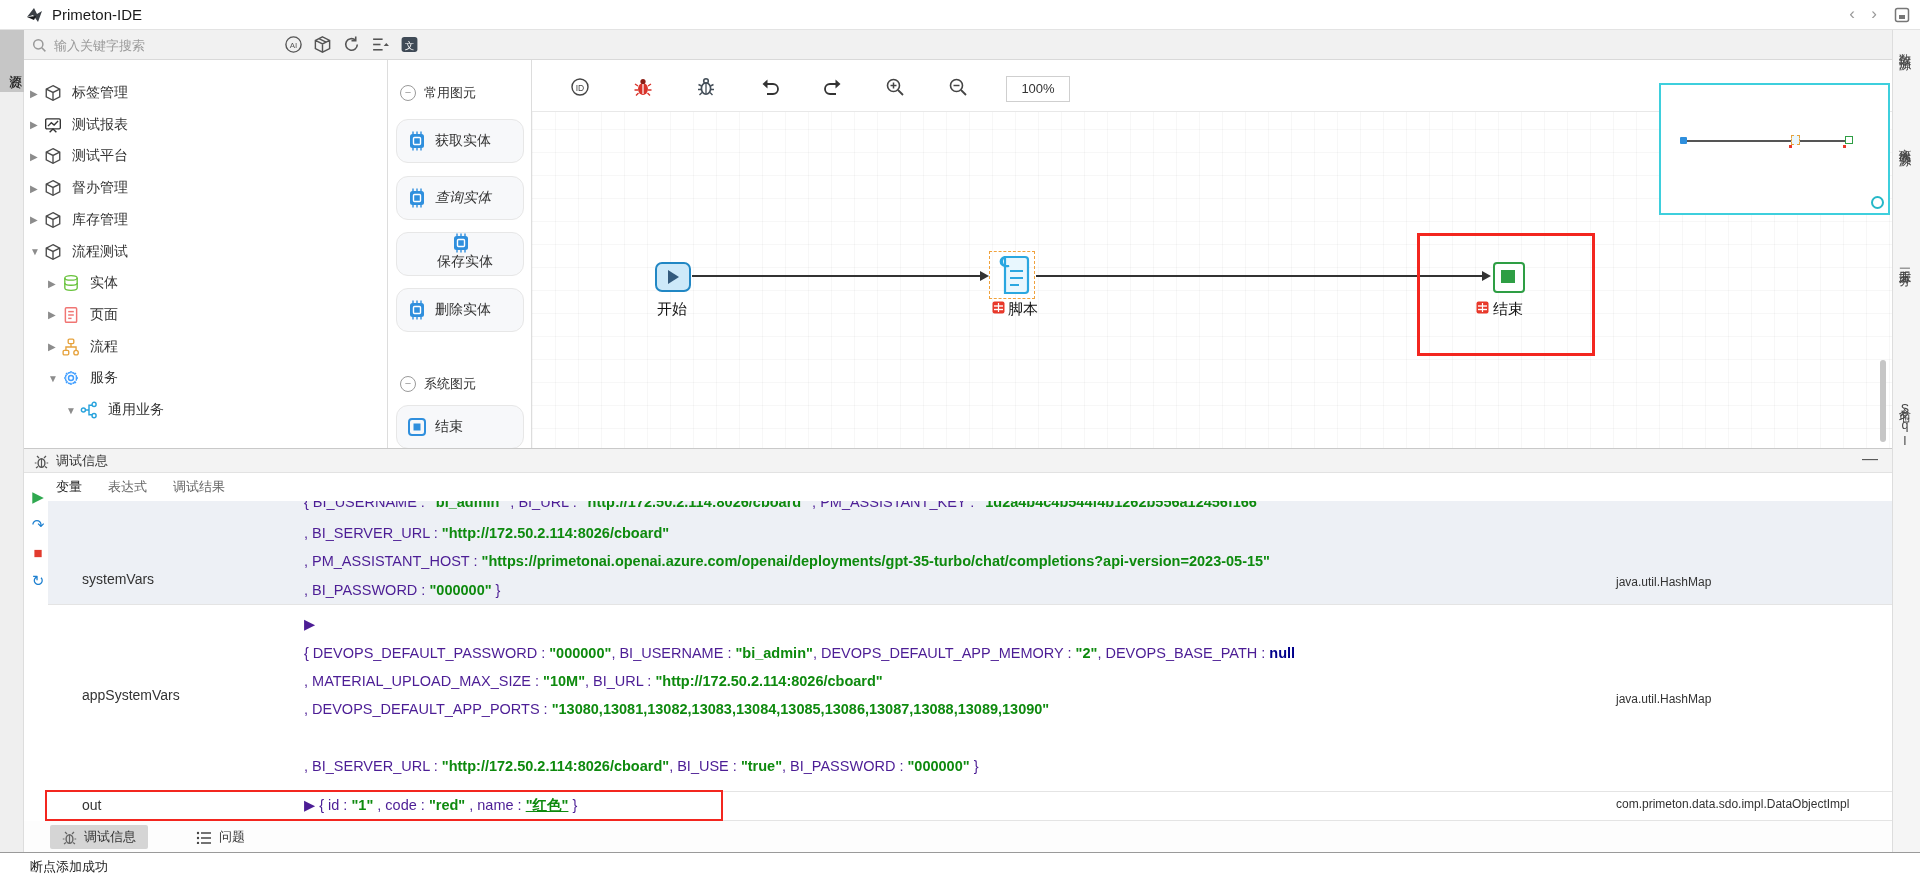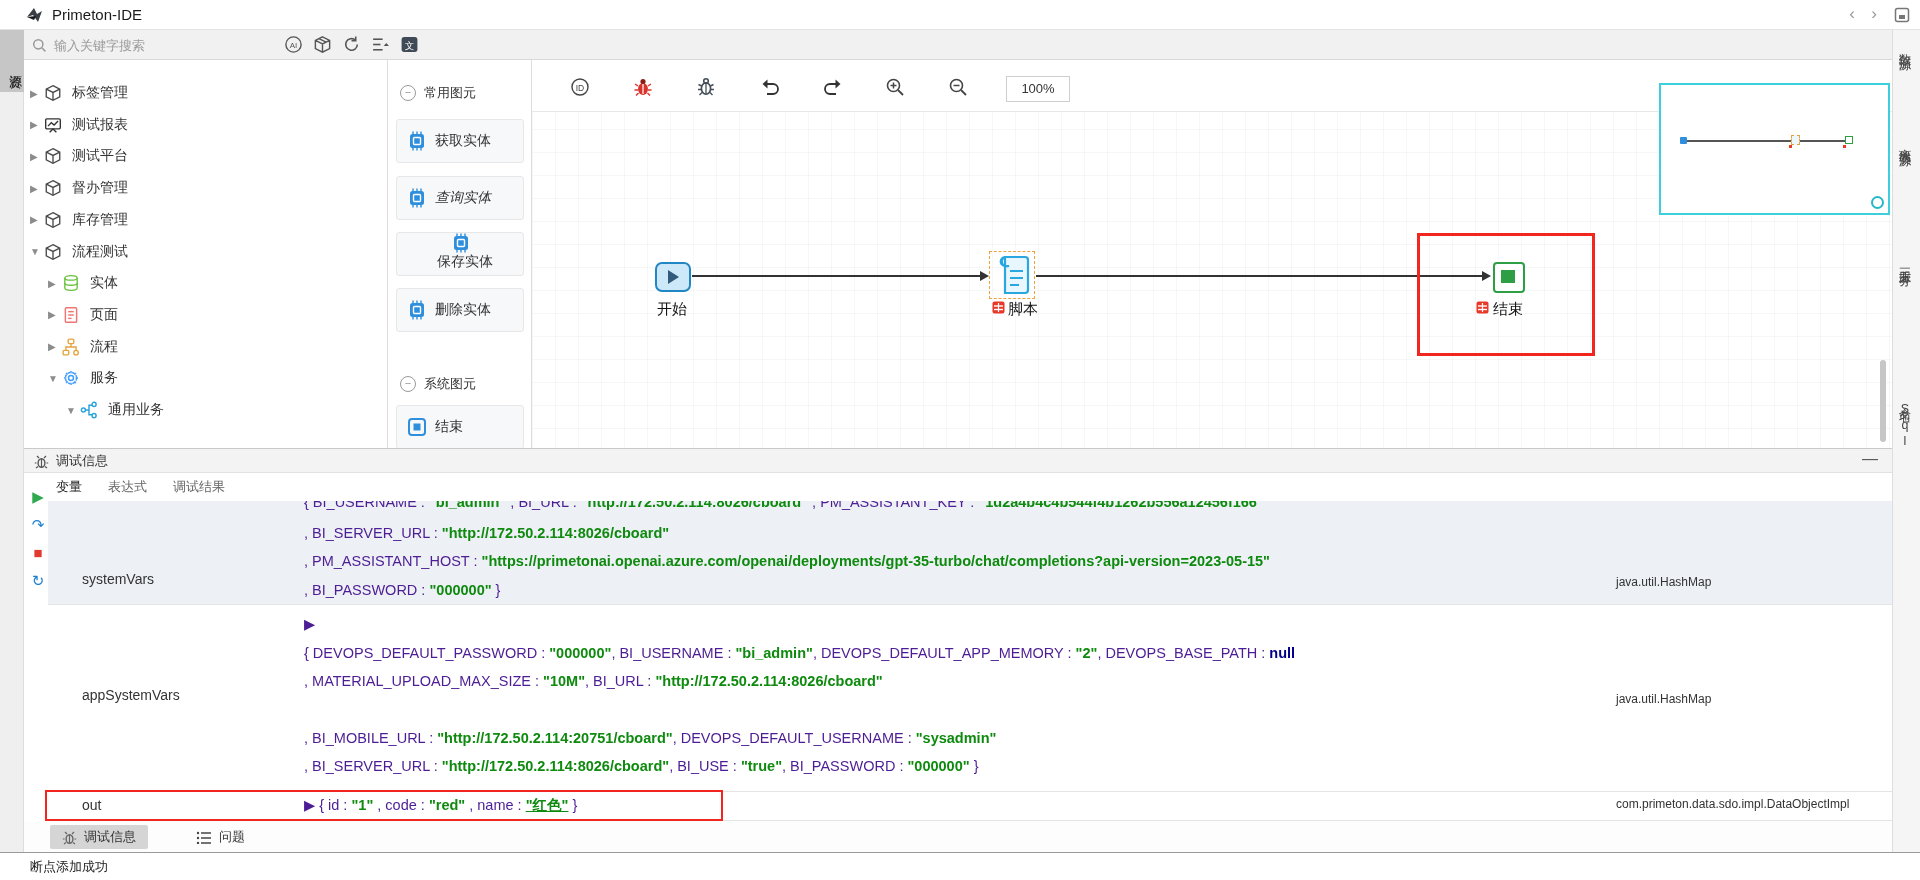--- a/index.html
+++ b/index.html
@@ -36,21 +36,21 @@
   .tree-row { position:absolute; height:30px; display:flex; align-items:center; font-size:14px; color:#333; cursor:pointer; white-space:nowrap; }
   .tree-arrow { width:14px; font-size:10px; color:#8c8c8c; }
   .tree-ico { width:22px; height:18px; margin-right:6px; }
 
   
   #palette-panel { left:388px; top:60px; width:144px; height:388px; background:#fff; border-right:1px solid #ddd; overflow:hidden; }
   .pal-header { position:absolute; left:12px; display:flex; align-items:center; font-size:13px; color:#333; cursor:pointer; }
   .pal-header .mc { width:16px; height:16px; border:1px solid #9a9a9a; border-radius:50%; color:#9a9a9a;
     font-size:11px; line-height:13px; text-align:center; margin-right:8px; }
   .pal-item { position:absolute; left:8px; width:128px; height:44px; background:#f7f8fa; border:1px solid #e7e7e7;
-    border-radius:3px; display:flex; align-items:center; padding-left:10px; font-size:14px; color:#333; cursor:grab; }
+    border-radius:12px; display:flex; align-items:center; padding-left:10px; font-size:14px; color:#333; cursor:grab; }
   .pal-item .ic { margin-right:8px; }
 
   
   #canvas { left:532px; top:60px; width:1360px; height:388px; background:#fff;
     background-image:linear-gradient(rgba(0,0,0,.03) 1px,transparent 1px),linear-gradient(90deg,rgba(0,0,0,.03) 1px,transparent 1px);
     background-size:23px 23px; overflow:hidden; }
   #cv-toolbar { left:0; top:0; width:100%; height:52px; background:#fff; border-bottom:1px solid #e8e8e8; }
   .tb-ico { top:17px; width:20px; height:20px; cursor:pointer; color:#333; font-size:18px; line-height:19px; text-align:center; }
   #zoombox { left:474px; top:16px; width:64px; height:26px; border:1px solid #cfcfcf; background:#fff;
     font-size:13px; color:#333; text-align:center; line-height:24px; cursor:pointer; }
@@ -556,21 +556,21 @@
       <div class="dline" style="top: 24px;"><span class="k">, BI_SERVER_URL : </span><span class="s">"http://172.50.2.114:8026/cboard"</span></div>
       <div class="dline" style="top: 52px;"><span class="k">, PM_ASSISTANT_HOST : </span><span class="s">"https://primetonai.openai.azure.com/openai/deployments/gpt-35-turbo/chat/completions?api-version=2023-05-15"</span></div>
       <div class="dline" style="top: 81px;"><span class="k">, BI_PASSWORD : </span><span class="s">"000000"</span><span class="k"> }</span></div>
       <div class="dtype" style="top: 74px;">java.util.HashMap</div>
     </div>
   <div class="abs" id="row-app">
       <div class="drow-name" style="top: 83px;">appSystemVars</div>
       <div class="dline" style="top: 12px;"><span class="k">▶</span></div>
       <div class="dline" style="top: 41px;"><span class="k">{ DEVOPS_DEFAULT_PASSWORD : </span><span class="s">"000000"</span><span class="k">,  BI_USERNAME : </span><span class="s">"bi_admin"</span><span class="k">,  DEVOPS_DEFAULT_APP_MEMORY : </span><span class="s">"2"</span><span class="k">,  DEVOPS_BASE_PATH : </span><span class="n">null</span></div>
       <div class="dline" style="top: 69px;"><span class="k">, MATERIAL_UPLOAD_MAX_SIZE : </span><span class="s">"10M"</span><span class="k">,  BI_URL : </span><span class="s">"http://172.50.2.114:8026/cboard"</span></div>
-      <div class="dline" style="top: 126px;"><span class="k">, BI_MOBILE_URL : </span><span class="s">"http://172.50.2.114:20751/cboard"</span><span class="k">,  DEVOPS_DEFAULT_USERNAME : </span><span class="s">"sysadmin"</span></div>
+      <div class="dline" style="top: 97px;"><span class="k">, DEVOPS_DEFAULT_APP_PORTS : </span><span class="s">"13080,13081,13082,13083,13084,13085,13086,13087,13088,13089,13090"</span></div>
       <div class="dline" style="top: 154px;"><span class="k">, BI_SERVER_URL : </span><span class="s">"http://172.50.2.114:8026/cboard"</span><span class="k">,  BI_USE : </span><span class="s">"true"</span><span class="k">,  BI_PASSWORD : </span><span class="s">"000000"</span><span class="k"> }</span></div>
       <div class="dtype" style="top: 88px;">java.util.HashMap</div>
     </div>
   <div class="abs" id="row-out">
       <div class="drow-name" style="top: 6px;">out</div>
       <div class="dline" style="top: 5px;"><span class="k">▶ { id : </span><span class="s">"1"</span><span class="k"> ,  code : </span><span class="s">"red"</span><span class="k"> ,  name : </span><span class="su">"红色"</span><span class="k"> }</span></div>
       <div class="dtype" style="top: 6px;">com.primeton.data.sdo.impl.DataObjectImpl</div>
     </div>
   <div class="hline" style="left:24px;top:155px;width:1844px;"></div>
   <div class="hline" style="left:24px;top:342px;width:1844px;"></div>

